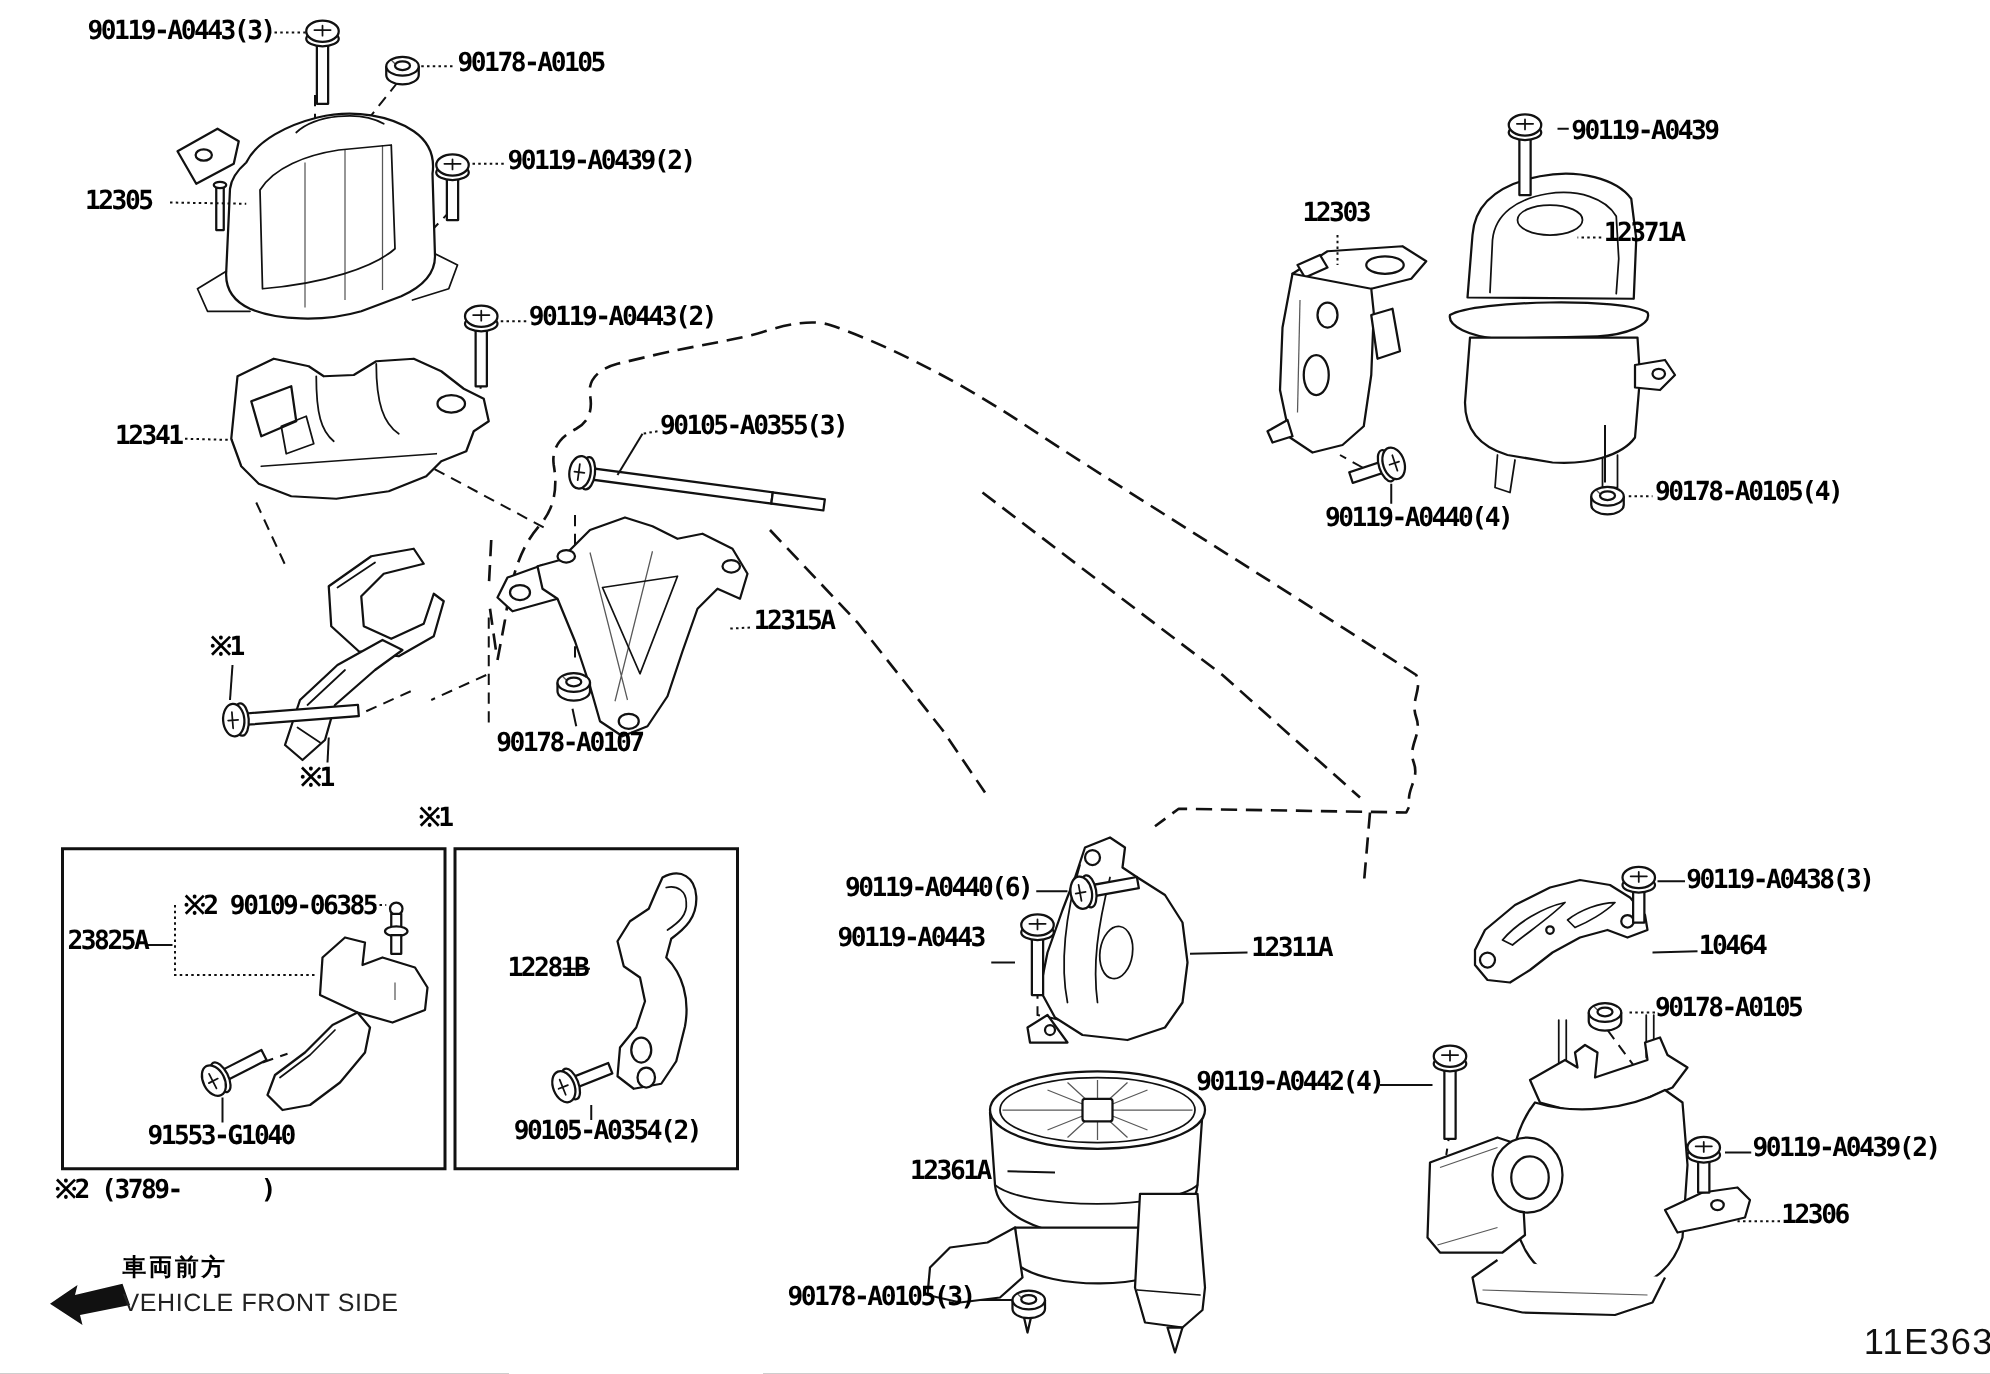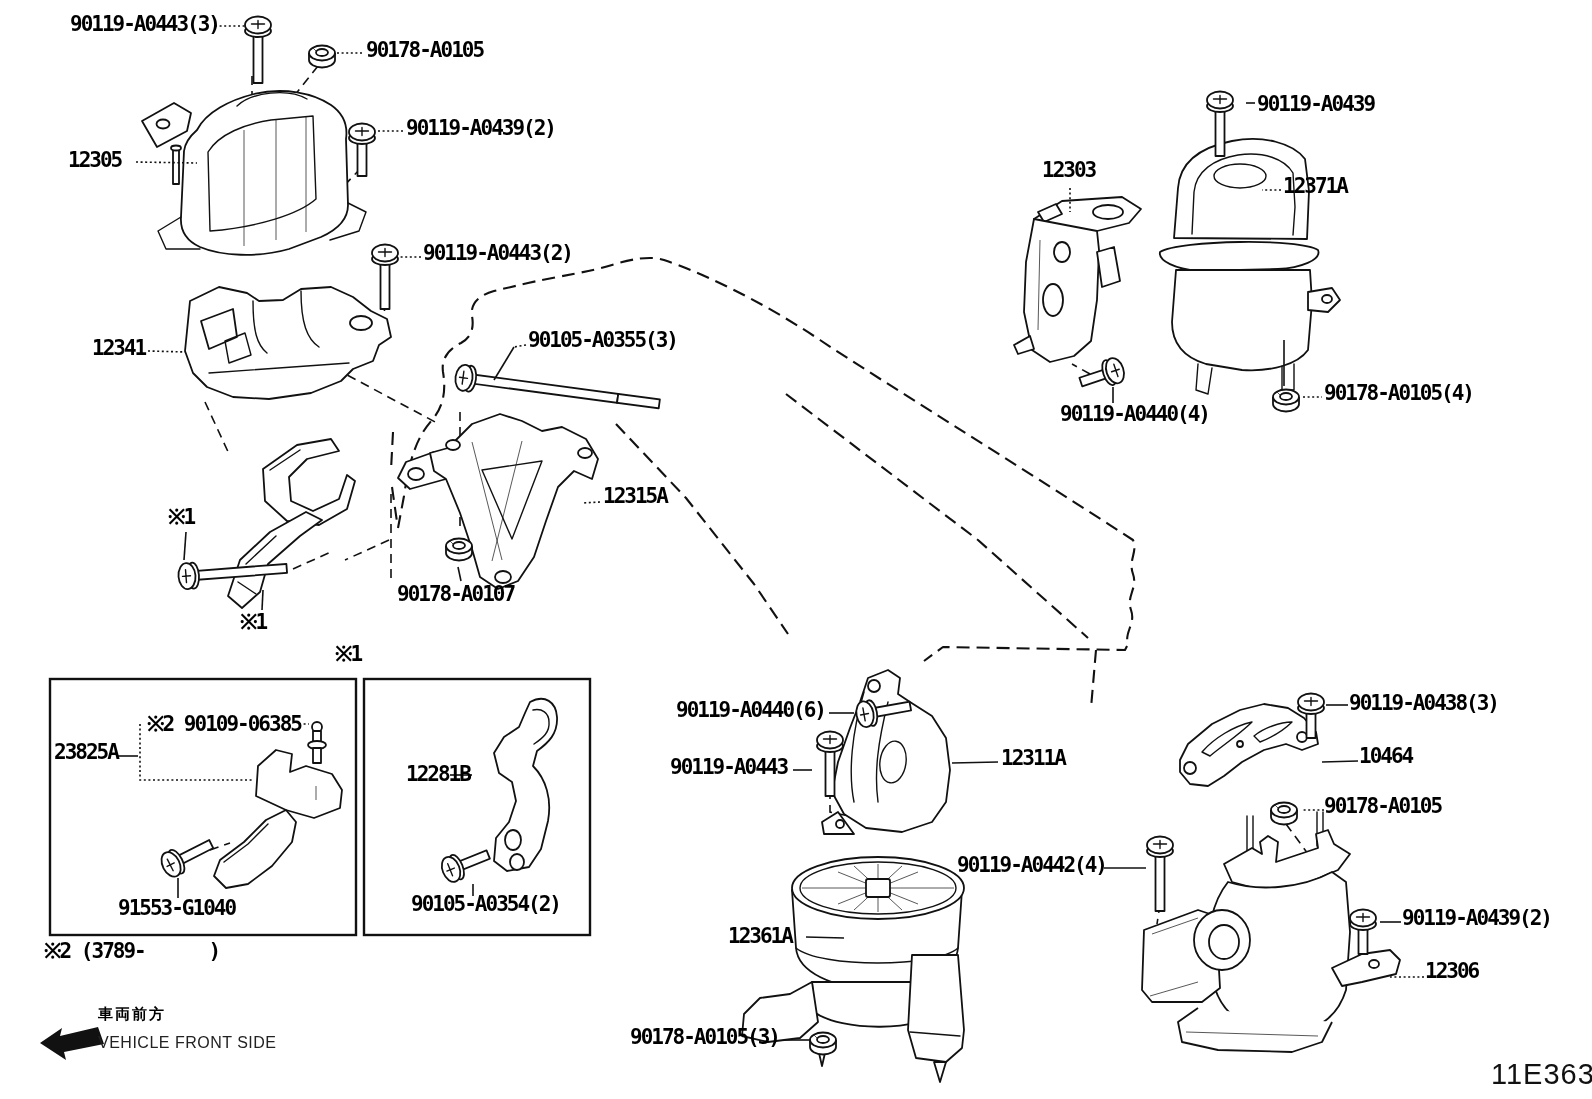--- a/index.html
+++ b/index.html
@@ -1,22 +1,22 @@
 <!DOCTYPE html>
 <html><head>
 <meta charset="utf-8">
 <style>
   html,body{margin:0;padding:0;background:#888;}
   .canvas{position:relative;width:1592px;height:1099px;background:#ffffff;overflow:hidden;
           font-family:"DejaVu Sans Mono","Liberation Mono",monospace;}
   .canvas svg{position:absolute;left:0;top:0;}
   .lbl{position:absolute;font-family:"DejaVu Sans Mono","Liberation Mono",monospace;
        font-weight:700;font-size:21px;letter-spacing:-2px;color:#000;white-space:pre;line-height:24px;}
-  .jp{font-family:"DejaVu Sans","Liberation Sans",sans-serif;font-weight:700;font-size:15px;letter-spacing:2px;}
-  .en{font-family:"Liberation Sans","DejaVu Sans",sans-serif;font-weight:400;font-size:16px;letter-spacing:0.5px;color:#222;}
+  .jp{font-family:"DejaVu Sans","Liberation Sans",sans-serif;font-weight:700;font-size:19px;letter-spacing:2px;}
+  .en{font-family:"Liberation Sans","DejaVu Sans",sans-serif;font-weight:400;font-size:20px;letter-spacing:0.5px;color:#222;}
   .code{font-family:"Liberation Sans","DejaVu Sans",sans-serif;font-weight:400;font-size:29px;letter-spacing:1px;color:#111;}
   
   .w{fill:#fff;stroke:#111;stroke-width:1.8;stroke-linejoin:round;}
   .d{fill:none;stroke:#111;stroke-width:1.4;stroke-linejoin:round;stroke-linecap:round;}
   .thin{fill:none;stroke:#111;stroke-width:1;opacity:.7;}
   .ld{stroke:#111;stroke-width:1.6;fill:none;}
   .dot{stroke-dasharray:2,2.6;}
   .dsh{stroke-dasharray:9,6;}
   .eng{fill:none;stroke:#111;stroke-width:2.1;stroke-dasharray:13,7;stroke-linejoin:round;}
   .bx{fill:none;stroke:#111;stroke-width:2.4;}
@@ -346,21 +346,21 @@
 <div class="lbl" style="left:411px;top:892px">90105-A0354(2)</div>
 <div class="lbl" style="left:44px;top:939px">※2 (3789-      )</div>
 <div class="lbl jp" style="left:98px;top:1002px">車両前方</div>
 <div class="lbl en" style="left:98px;top:1031px">VEHICLE FRONT SIDE</div>
 <div class="lbl" style="left:1257px;top:92px">90119-A0439</div>
 <div class="lbl" style="left:1042px;top:158px">12303</div>
 <div class="lbl" style="left:1283px;top:174px">12371A</div>
 <div class="lbl" style="left:1324px;top:381px">90178-A0105(4)</div>
 <div class="lbl" style="left:1060px;top:402px">90119-A0440(4)</div>
 <div class="lbl" style="left:676px;top:698px">90119-A0440(6)</div>
-<div class="lbl" style="left:670px;top:755px">90119-A0443</div>
+<div class="lbl" style="left:670px;top:738px">90119-A0443</div>
 <div class="lbl" style="left:1001px;top:746px">12311A</div>
 <div class="lbl" style="left:1349px;top:691px">90119-A0438(3)</div>
 <div class="lbl" style="left:1359px;top:744px">10464</div>
 <div class="lbl" style="left:1324px;top:794px">90178-A0105</div>
 <div class="lbl" style="left:957px;top:853px">90119-A0442(4)</div>
 <div class="lbl" style="left:728px;top:924px">12361A</div>
 <div class="lbl" style="left:630px;top:1025px">90178-A0105(3)</div>
 <div class="lbl" style="left:1402px;top:906px">90119-A0439(2)</div>
 <div class="lbl" style="left:1425px;top:959px">12306</div>
 <div class="lbl code" style="left:1491px;top:1062px">11E363B</div>

